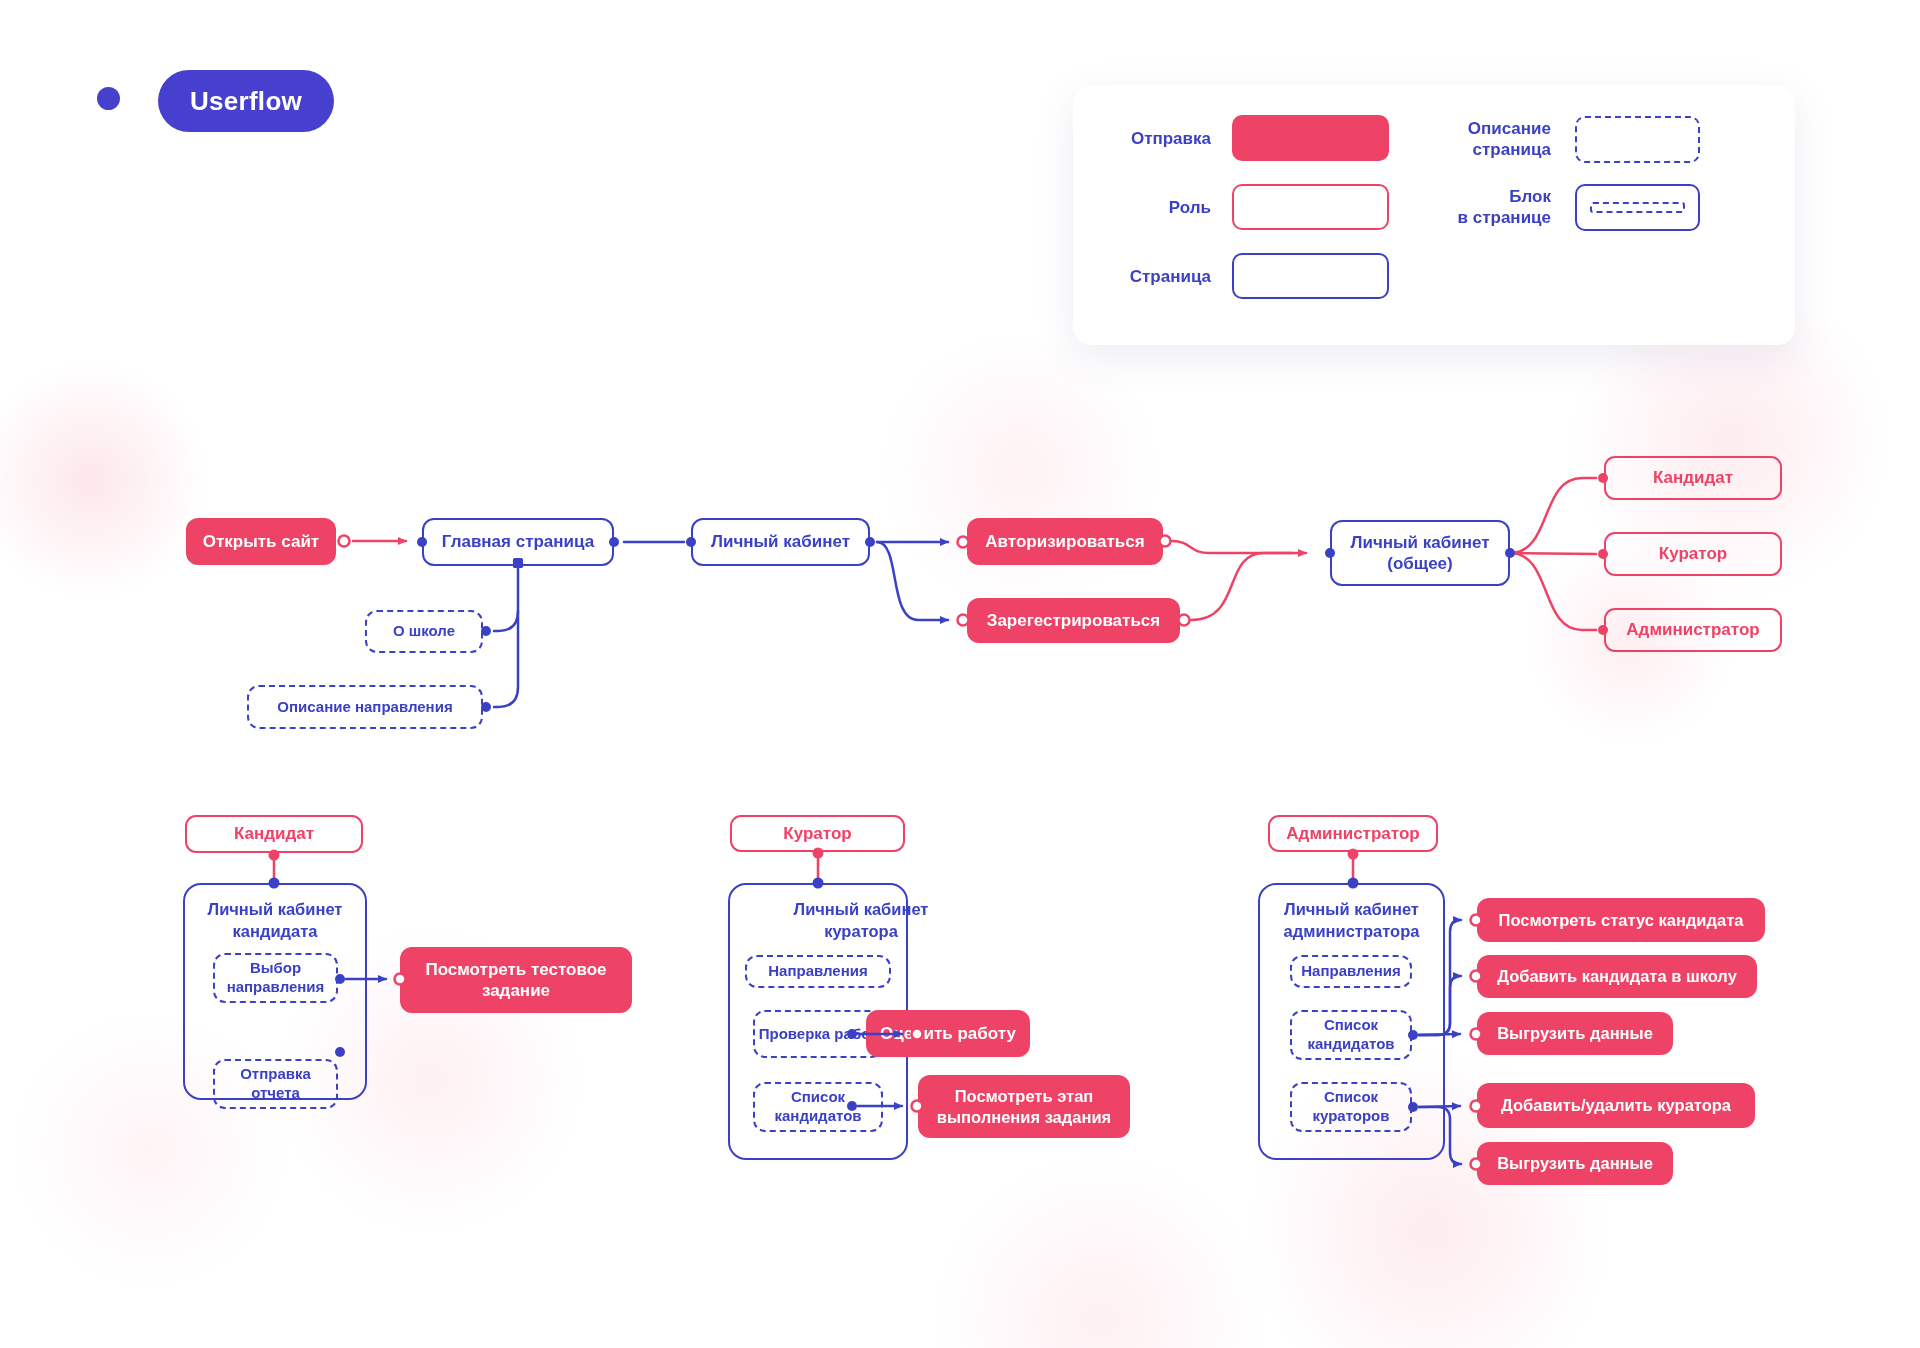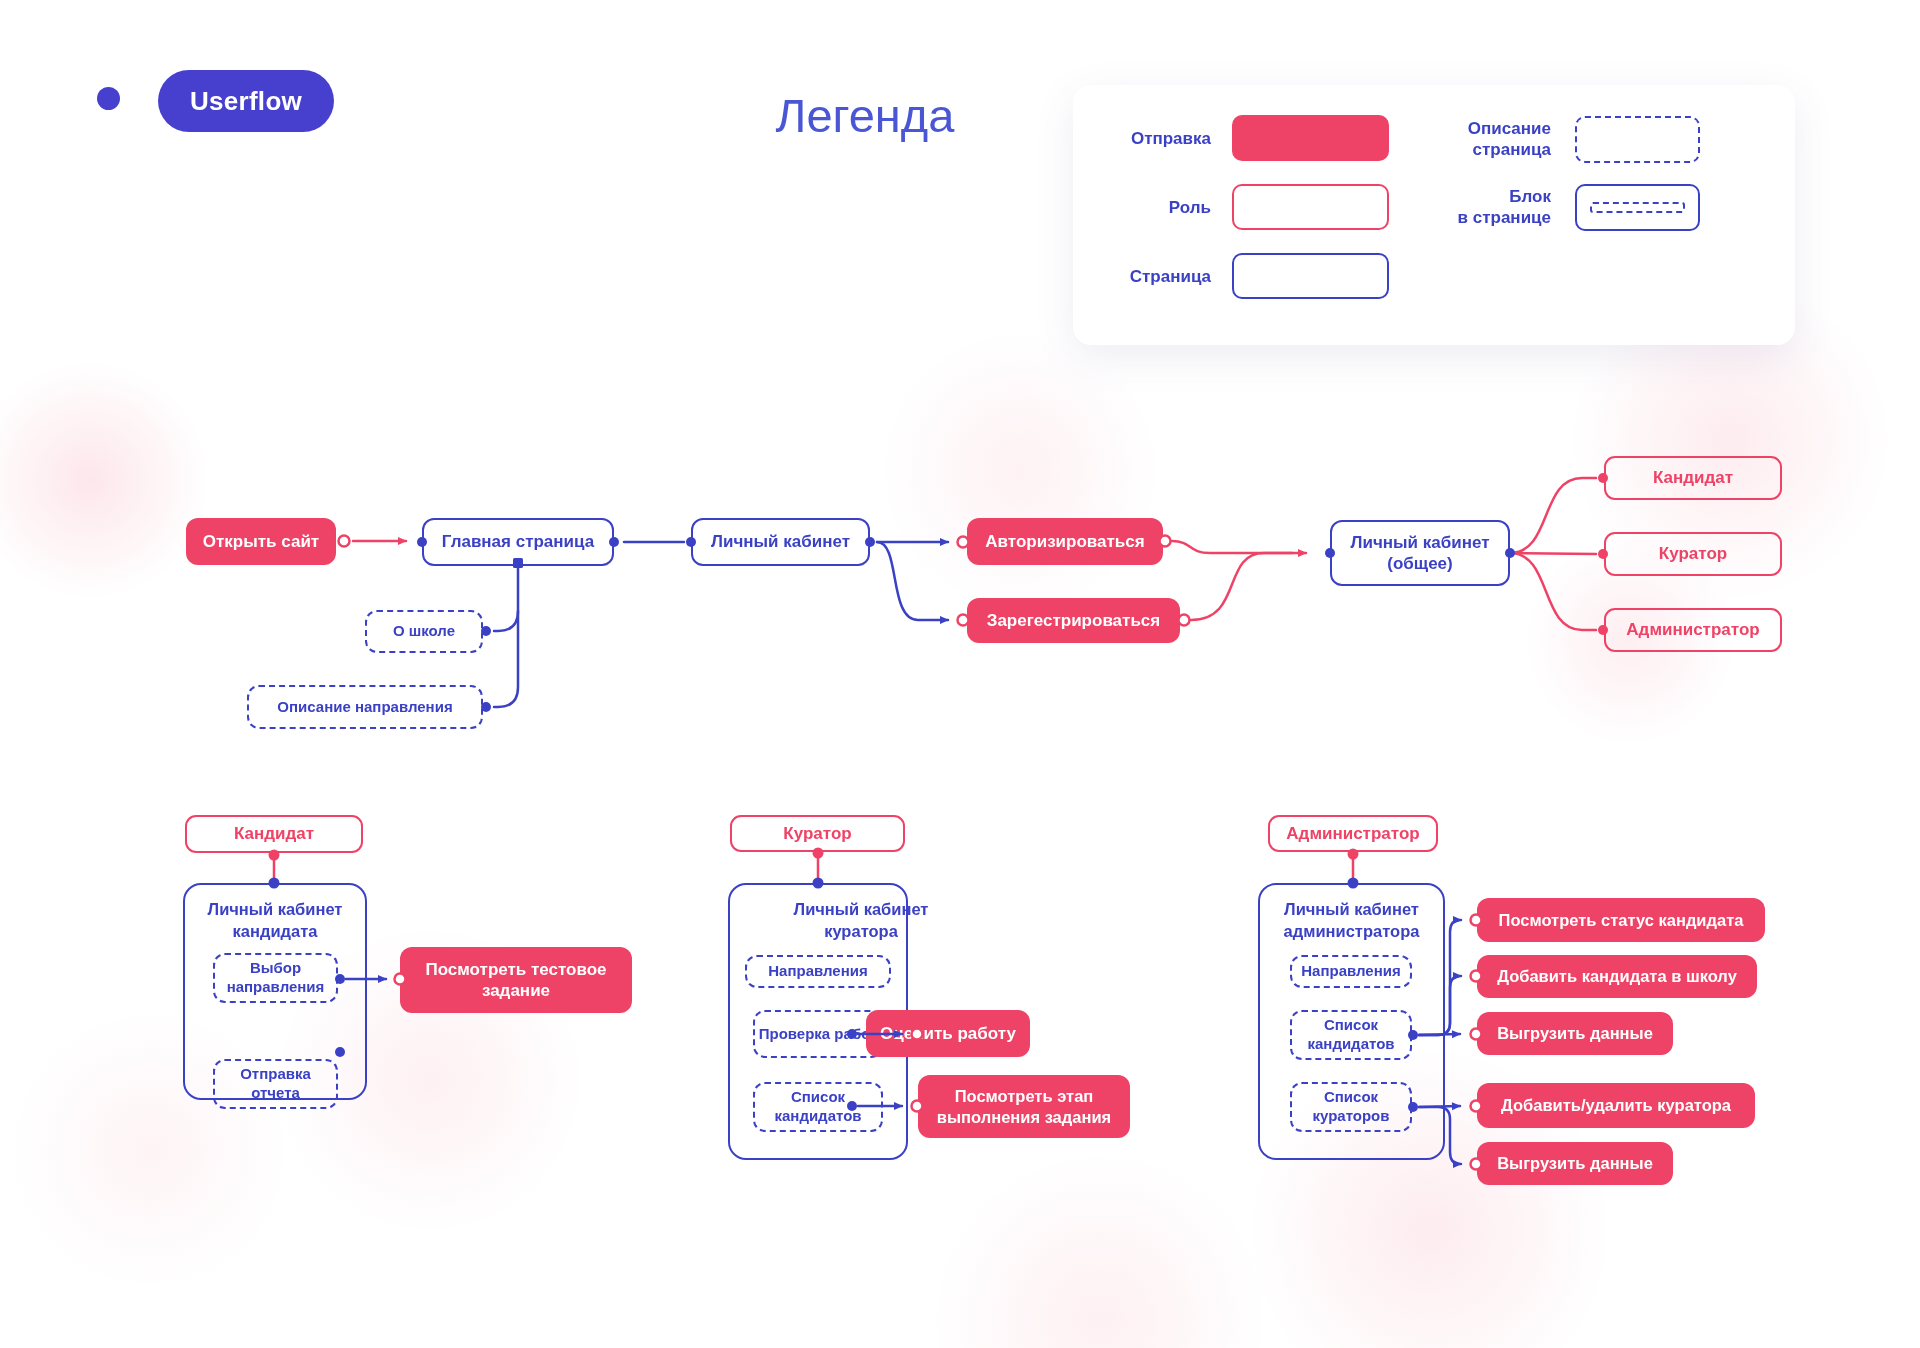--- a/index.html
+++ b/index.html
@@ -57,21 +57,20 @@
   .sw-block .inner{width:78%;height:11px;border:2.5px dashed var(--blue);border-radius:3px}
   svg.wires{position:absolute;left:0;top:0;pointer-events:none}
 </style>
 </head>
 <body>
 
 <div class="canvas">
 
   <div class="logo-dot"></div>
   <div class="logo-btn">Userflow</div>
-  <div class="page-title">Легенда</div>
 
   <div class="legend-card">
     <div class="lg-label" style="left:18px;top:43px;width:120px">Отправка</div>
     <div class="lg-swatch sw-action" style="left:159px;top:30px;width:157px;height:46px"></div>
 
     <div class="lg-label" style="left:18px;top:112px;width:120px">Роль</div>
     <div class="lg-swatch sw-role" style="left:159px;top:99px;width:157px;height:46px"></div>
 
     <div class="lg-label" style="left:18px;top:181px;width:120px">Страница</div>
     <div class="lg-swatch sw-page" style="left:159px;top:168px;width:157px;height:46px"></div>

